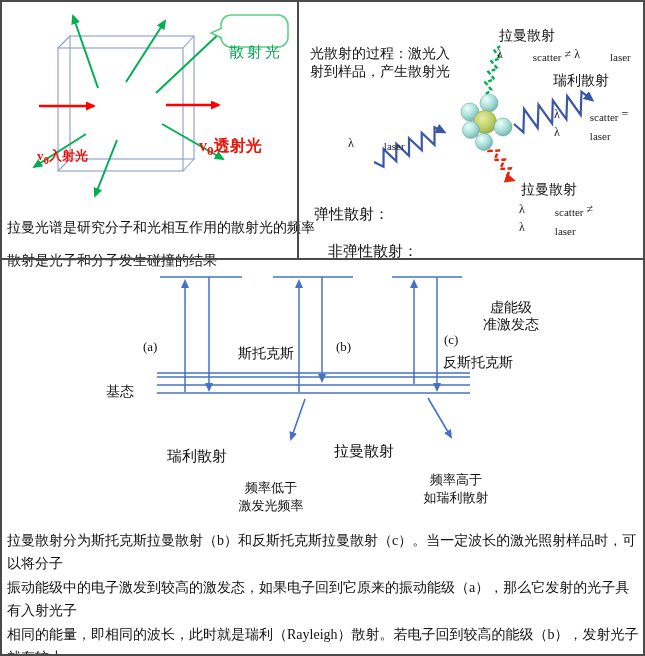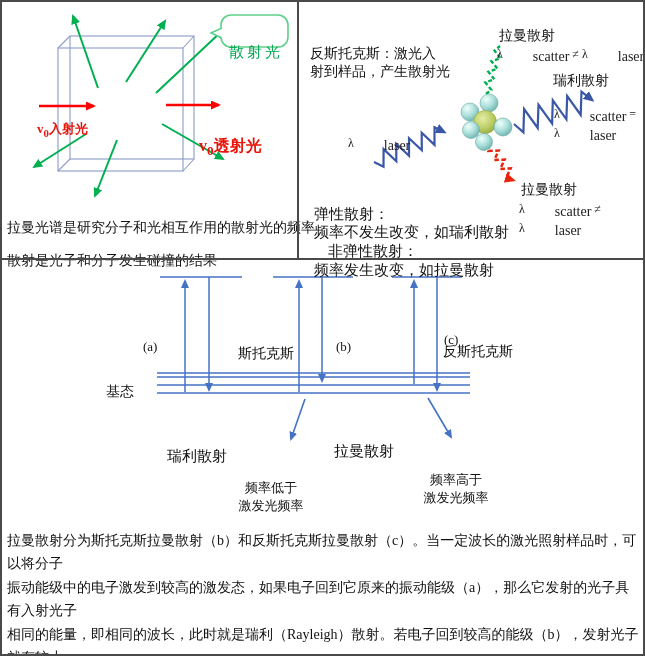--- a/index.html
+++ b/index.html
@@ -8,21 +8,21 @@
     font-family:"Liberation Serif",serif;overflow:hidden;
   }
   .frame{position:absolute;left:0;top:0;width:641px;height:652px;border:2px solid #4a4a4a;}
   .vdiv{position:absolute;left:297px;top:2px;width:2px;height:256px;background:#4a4a4a;}
   .hdiv{position:absolute;left:2px;top:258px;width:641px;height:2px;background:#4a4a4a;}
   svg.layer{position:absolute;left:0;top:0;}
   .lbl{position:absolute;white-space:pre-line;color:#111;line-height:1.25;margin-top:21px;}
   .green{color:#00a550;}
   .red{color:#e8140a;font-weight:bold;}
   .formula{font-family:"Liberation Serif",serif;font-size:12px;color:#222;}
-  .formula sub{font-size:14px;padding-left:30px;}
+  .formula sub{font-size:11px;padding-left:30px;}
   .caption{font-size:14px;}
   .small{font-size:15px;}
   .diaglbl{font-size:14px;}
   .big{font-size:15px;}
   .centered{text-align:center;}
   .para{font-size:14px;line-height:23.4px;letter-spacing:0px;}
 </style>
 </head>
 <body>
 
@@ -122,51 +122,51 @@
       <line x1="414" y1="384" x2="414" y2="281" marker-end="url(#mBlue)"></line>
       <line x1="437" y1="277" x2="437" y2="390" marker-end="url(#mBlue)"></line>
     </g>
     <g stroke="#4472c4" stroke-width="1.6" fill="none">
       <line x1="305" y1="399" x2="291" y2="439" marker-end="url(#mBlue)"></line>
       <line x1="428" y1="398" x2="451" y2="437" marker-end="url(#mBlue)"></line>
     </g>
   </svg>
 
   <div class="lbl green big" style="left:229px;top:22px;letter-spacing:3px;">散射光</div>
-  <div class="lbl red" style="left:37px;top:100px;font-size:13px;"><span>v</span><sub>0</sub><span>入射光</span></div>
+  <div class="lbl red" style="left:37px;top:127px;font-size:13px;"><span>v</span><sub>0</sub><span>入射光</span></div>
   <div class="lbl red" style="left:199px;top:115px;font-size:16px;"><span>v</span><sub>0</sub><span>透射光</span></div>
   <div class="lbl caption" style="left:7px;top:231px;">散射是光子和分子发生碰撞的结果</div>
   <div class="lbl caption" style="left:7px;top:198px;">拉曼光谱是研究分子和光相互作用的散射光的频率</div>
 
-  <div class="lbl caption" style="left:310px;top:24px;line-height:17.5px;">反斯托克斯：激光入
+  <div class="lbl caption" style="left:310px;top:24px;line-height:17.5px;">光散射的过程：激光入
 射到样品，产生散射光</div>
   <div class="lbl diaglbl" style="left:499px;top:6px;">拉曼散射</div>
   <div class="lbl formula" style="left:497px;top:26px;"><span>λ</span><sub>scatter</sub><span> ≠ </span><span>λ</span><sub>laser</sub></div>
   <div class="lbl diaglbl" style="left:553px;top:51px;">瑞利散射</div>
   <div class="lbl formula" style="left:554px;top:86px;"><span>λ</span><sub>scatter</sub><span> = </span><span>λ</span><sub>laser</sub></div>
   <div class="lbl formula" style="left:348px;top:115px;"><span>λ</span><sub>laser</sub></div>
   <div class="lbl diaglbl" style="left:521px;top:160px;">拉曼散射</div>
   <div class="lbl formula" style="left:519px;top:181px;"><span>λ</span><sub>scatter</sub><span> ≠ </span><span>λ</span><sub>laser</sub></div>
   <div class="lbl small" style="left:314px;top:184px;">弹性散射：</div>
-  <div class="lbl small" style="left:314px;top:202px;">频率不发生改变，如瑞利散射</div>
   <div class="lbl small" style="left:328px;top:221px;">非弹性散射：</div>
-  <div class="lbl small" style="left:314px;top:240px;">频率发生改变，如拉曼散射</div>
 
   <div class="lbl" style="left:143px;top:318px;font-size:13px;">(a)</div>
   <div class="lbl diaglbl" style="left:238px;top:324px;">斯托克斯</div>
   <div class="lbl" style="left:336px;top:318px;font-size:13px;">(b)</div>
   <div class="lbl" style="left:444px;top:311px;font-size:13px;">(c)</div>
-  <div class="lbl diaglbl" style="left:443px;top:322px;">反斯托克斯</div>
+  <div class="lbl diaglbl" style="left:443px;top:333px;">反斯托克斯</div>
+  <div class="lbl diaglbl centered" style="left:473px;top:278px;width:76px;line-height:17px;">虚能级
+准激发态</div>
   <div class="lbl diaglbl" style="left:106px;top:362px;">基态</div>
   <div class="lbl big" style="left:167px;top:426px;">瑞利散射</div>
   <div class="lbl big" style="left:334px;top:421px;">拉曼散射</div>
   <div class="lbl centered" style="left:228px;top:458px;width:86px;font-size:13px;line-height:17.5px;">频率低于
 激发光频率</div>
   <div class="lbl centered" style="left:413px;top:450px;width:86px;font-size:13px;line-height:17.5px;">频率高于
-激发光频率</div>
+如瑞利散射</div>
 
   <div class="lbl para" style="left:7px;top:508px;width:633px;">拉曼散射分为斯托克斯拉曼散射（b）和反斯托克斯拉曼散射（c）。当一定波长的激光照射样品时，可以将分子
 振动能级中的电子激发到较高的激发态，如果电子回到它原来的振动能级（a），那么它发射的光子具有入射光子
 相同的能量，即相同的波长，此时就是瑞利（Rayleigh）散射。若电子回到较高的能级（b），发射光子就有较小
 的能量，即有比入射光子较长的波长，分子的振动能量增加了，此时就是斯托克斯（Stokes）拉曼散射。若电子
 回到较低的能级（c），发射光子就有较大的能量，即有比入射光子较短的波长，分子的振动能量减小，此时称为
 反斯托克斯拉曼散射。</div>
 
   <div class="frame"></div>
   <div class="vdiv"></div>

